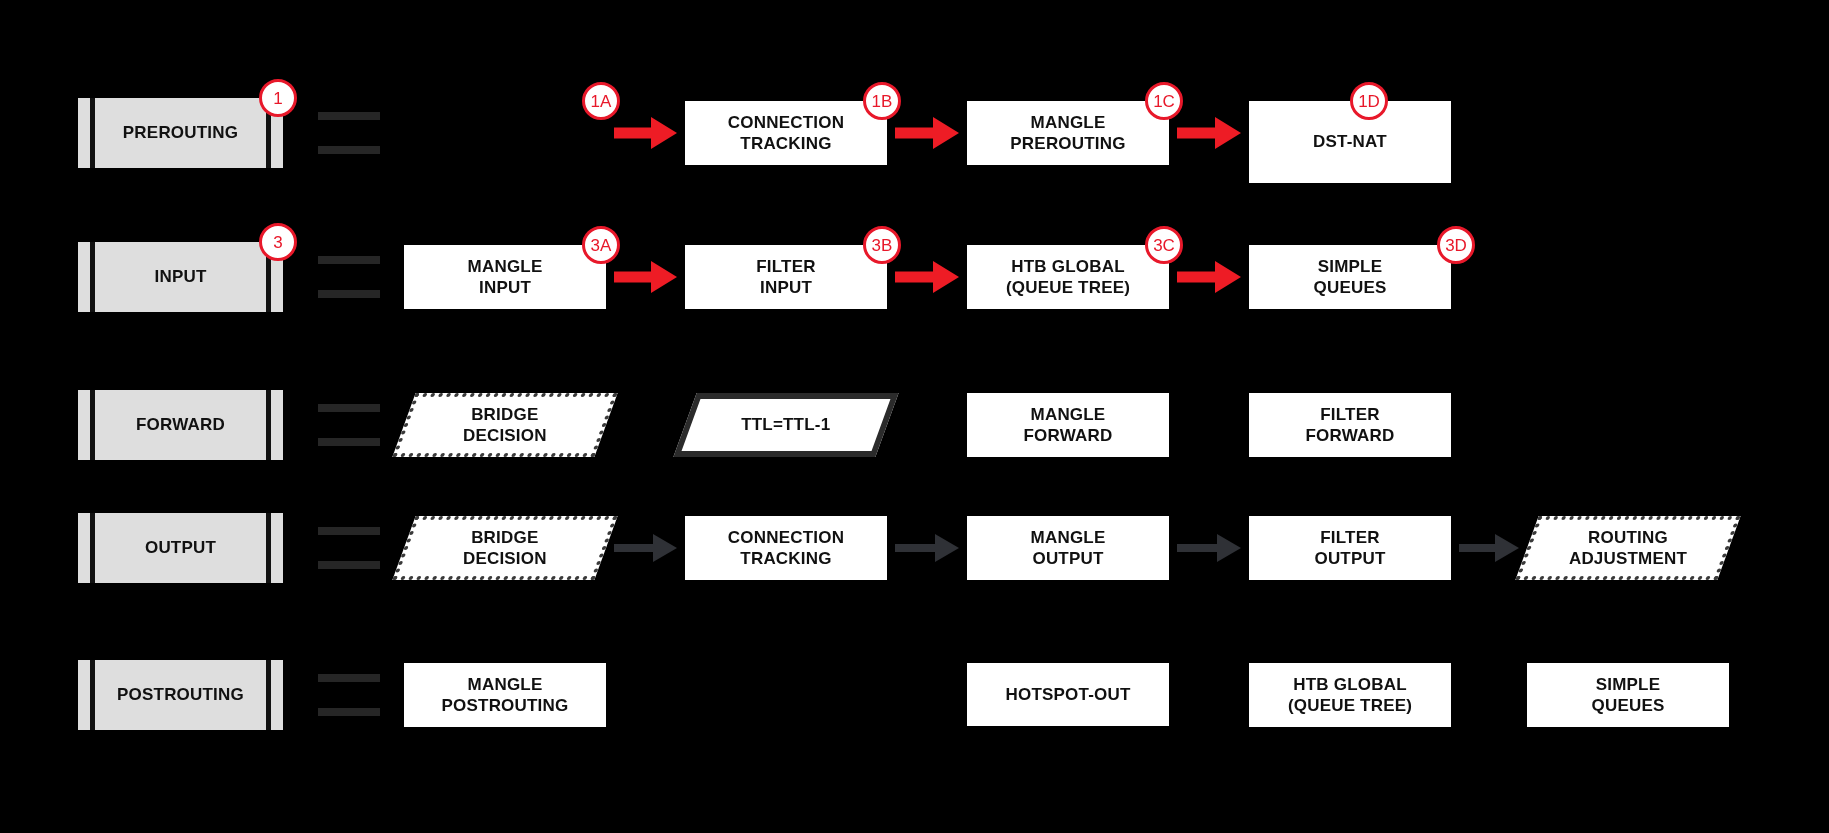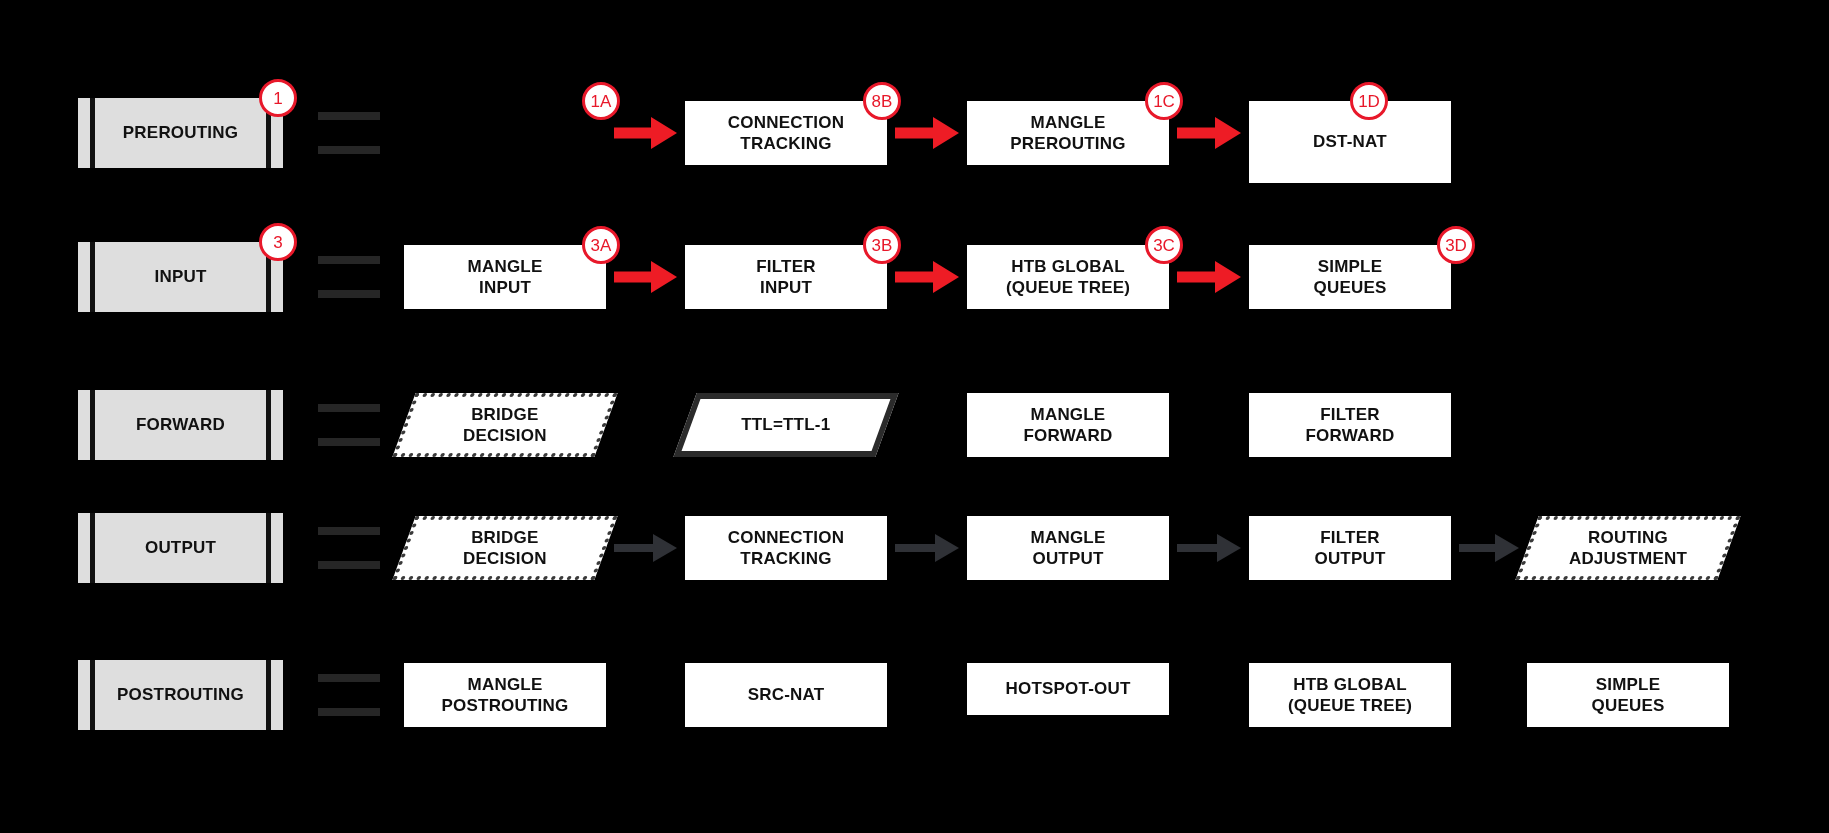--- a/index.html
+++ b/index.html
@@ -138,21 +138,21 @@
       <span class="chain-text">PREROUTING</span>
     </div>
     <div class="badge" style="left: 259px; top: 79px;">1</div>
     <div class="equals" style="left: 318px; top: 112px; width: 62px; height: 42px;">
       <div class="eq-bar"></div>
       <div class="eq-bar"></div>
     </div>
     <div class="badge" style="left: 582px; top: 82px;">1A</div>
     <div class="node rect" style="left: 685px; top: 101px; width: 202px; height: 64px;">CONNECTION
 TRACKING</div>
-    <div class="badge" style="left: 863px; top: 82px;">8B</div>
+    <div class="badge" style="left: 863px; top: 82px;">1B</div>
     <div class="node rect" style="left: 967px; top: 101px; width: 202px; height: 64px;">MANGLE
 PREROUTING</div>
     <div class="badge" style="left: 1145px; top: 82px;">1C</div>
     <div class="node rect" style="left: 1249px; top: 101px; width: 202px; height: 82px;">DST-NAT</div>
     <div class="badge" style="left: 1350px; top: 82px;">1D</div>
     <div class="arrow red" style="left: 614px; top: 117px; width: 63px; height: 32px;">
       <div class="shaft" style="width: 37px;"></div>
       <div class="head"></div>
     </div>
     <div class="arrow red" style="left: 895px; top: 117px; width: 64px; height: 32px;">
@@ -268,19 +268,18 @@
       <span class="bar-l"></span>
       <span class="bar-r"></span>
       <span class="chain-text">POSTROUTING</span>
     </div>
     <div class="equals" style="left: 318px; top: 674px; width: 62px; height: 42px;">
       <div class="eq-bar"></div>
       <div class="eq-bar"></div>
     </div>
     <div class="node rect" style="left: 404px; top: 663px; width: 202px; height: 64px;">MANGLE
 POSTROUTING</div>
-    <div class="node rect" style="left: 685px; top: 663px; width: 202px; height: 64px;">SRC-NAT</div>
-    <div class="node rect" style="left: 967px; top: 663px; width: 202px; height: 52px;">HOTSPOT-OUT</div>
+    <div class="node rect" style="left: 967px; top: 663px; width: 202px; height: 63px;">HOTSPOT-OUT</div>
     <div class="node rect" style="left: 1249px; top: 663px; width: 202px; height: 64px;">HTB GLOBAL
 (QUEUE TREE)</div>
     <div class="node rect" style="left: 1527px; top: 663px; width: 202px; height: 64px;">SIMPLE
 QUEUES</div>
   </div>
 
 </body></html>

